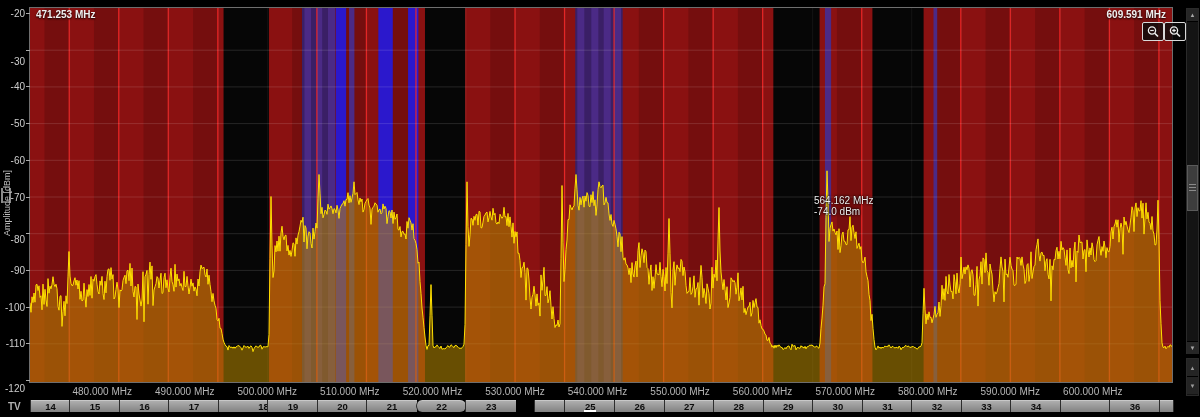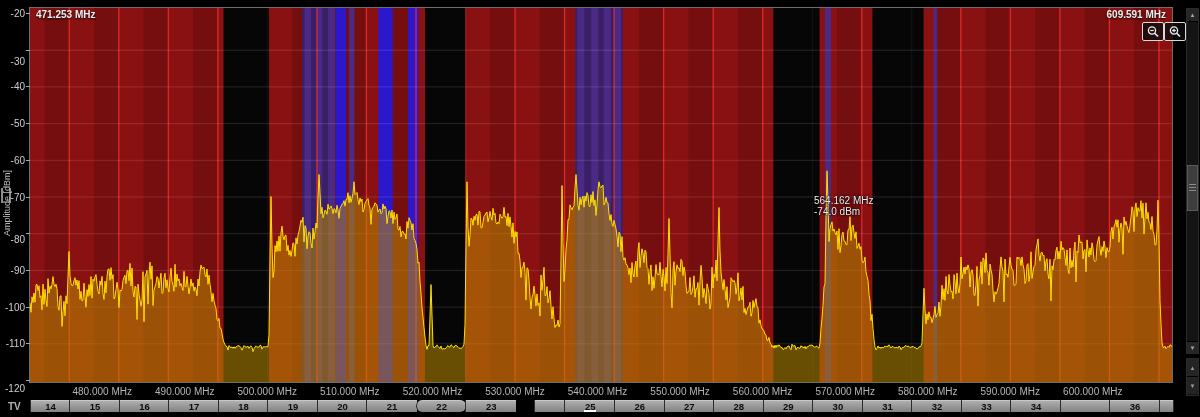--- a/index.html
+++ b/index.html
@@ -230,21 +230,21 @@
       <div class="xlabel" style="left: 927.722px;">580.000 MHz</div>
       <div class="xlabel" style="left: 1010.27px;">590.000 MHz</div>
       <div class="xlabel" style="left: 1092.82px;">600.000 MHz</div>
     </div>
   <div id="tvlabel">TV</div>
   <div id="chrow">
       <div class="chcell" style="left: 30px; width: 39.1872px;">14</div>
       <div class="chcell" style="left: 69.1872px; width: 49.5309px;">15</div>
       <div class="chcell" style="left: 118.718px; width: 49.5309px;">16</div>
       <div class="chcell" style="left: 168.249px; width: 49.5309px;">17</div>
-      <div class="chcell" style="left: 217.78px; width: 49.5309px;">18</div>
+      <div class="chcell" style="left: 217.78px; width: 49.5309px; padding-left: 20px;">18</div>
       <div class="chcell" style="left: 267.311px; width: 49.5309px;">19</div>
       <div class="chcell" style="left: 316.841px; width: 49.5309px;">20</div>
       <div class="chcell" style="left: 366.372px; width: 49.5309px;">21</div>
       <div class="chcell" style="left: 415.903px; width: 49.5309px; border-radius: 6px;">22</div>
       <div class="chcell" style="left: 465.434px; width: 49.5309px; text-align: center;">23</div>
       <div class="chcell" style="left: 534px; width: 49.5309px; padding-left: 30px;">24</div>
       <div class="chcell" style="left: 564.496px; width: 49.5309px;">25<div class="chsel"></div></div>
       <div class="chcell" style="left: 614.027px; width: 49.5309px;">26</div>
       <div class="chcell" style="left: 663.557px; width: 49.5309px;">27</div>
       <div class="chcell" style="left: 713.088px; width: 49.5309px;">28</div>

